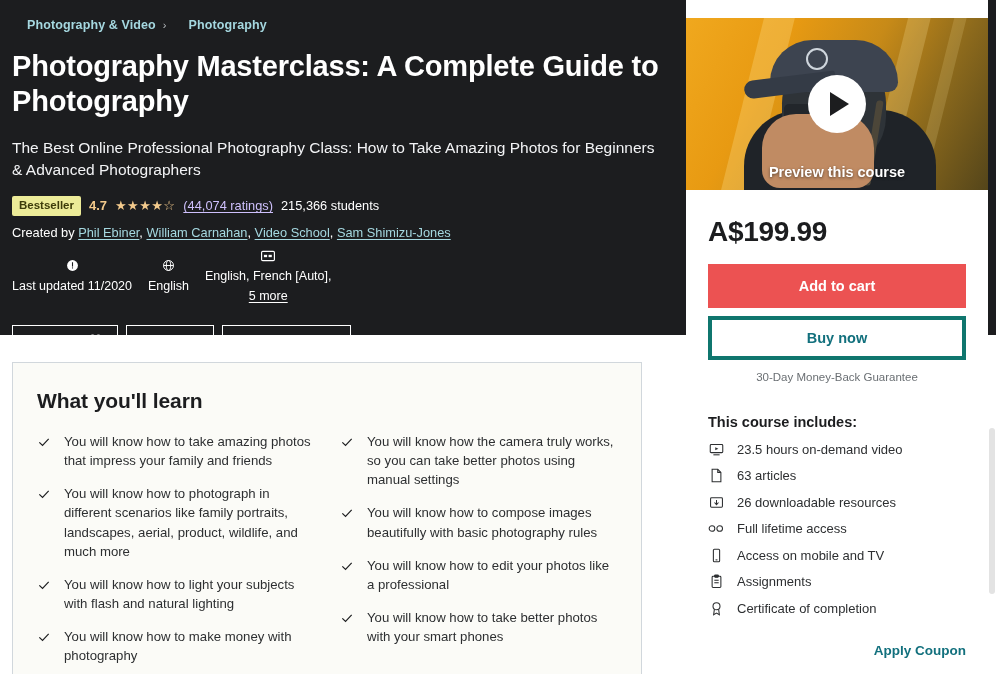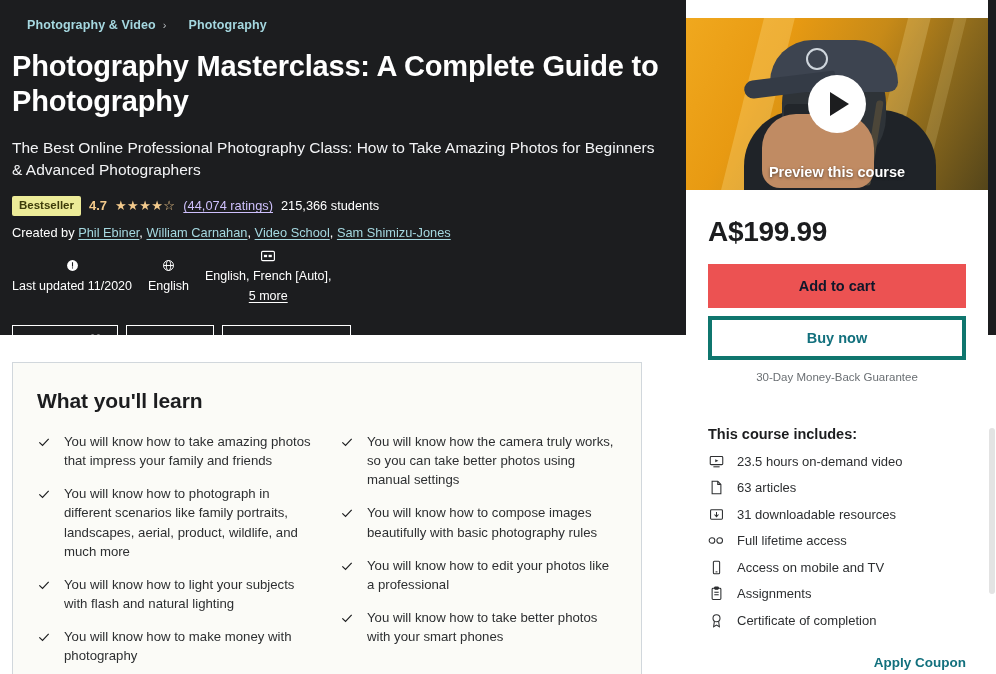--- a/index.html
+++ b/index.html
@@ -115,31 +115,31 @@
   .preview-label {
     position:absolute; left:0; right:0; bottom:10px; text-align:center;
     color:#fff; font-size:14.5px; font-weight:700; text-shadow:0 1px 3px rgba(0,0,0,.55);
   }
 
   .sb-pad { padding:0 22px; }
   .price { font-size:28px; font-weight:700; color:#1c1d1f; margin-top:26px; letter-spacing:-.3px; }
 
   .btn-cart {
     display:block; width:100%; height:44px; margin-top:16px;
-    background:#ec5252; color:#0f172a; border:none;
+    background:#ec5252; color:#ffffff; border:none;
     font-family:inherit; font-size:14.5px; font-weight:700; cursor:pointer;
   }
   .btn-buy {
     display:block; width:100%; height:44px; margin-top:8px;
     background:#fff; color:#12707d; border:4px solid #0f766e;
     font-family:inherit; font-size:14.5px; font-weight:700; cursor:pointer;
   }
   .guarantee { text-align:center; font-size:11.5px; color:#6a6f73; margin-top:11px; }
 
-  .includes-title { font-size:14.5px; font-weight:700; color:#1c1d1f; margin-top:43px; }
+  .includes-title { font-size:14.5px; font-weight:700; color:#1c1d1f; margin-top:31px; }
   .includes-list { margin-top:11px; display:flex; flex-direction:column; gap:10.5px; }
   .inc-item { display:flex; align-items:center; gap:13px; font-size:13px; color:#2d2f31; }
   .inc-ico { flex:0 0 16px; width:16px; height:16px; display:flex; align-items:center; justify-content:center; color:#2d2f31; }
 
   .coupon { display:block; text-align:right; margin-top:27px; font-size:13.5px; font-weight:700; color:#12707d; text-decoration:none; cursor:pointer; }
 
   
   .rail-dark { position:absolute; right:0; top:0; width:8px; height:335px; background:#1c1d1f; }
   .rail-light { position:absolute; right:0; top:335px; width:8px; bottom:0; background:#fff; }
   .scrollbar-track { position:absolute; right:0; top:0; width:8px; height:674px; background:transparent; }
@@ -354,21 +354,21 @@
       </div>
 
       <div class="inc-item">
         <span class="inc-ico">
           <svg width="15" height="15" viewBox="0 0 24 24" fill="none" stroke="#2d2f31" stroke-width="1.7">
               <rect x="2.5" y="4.5" width="19" height="15" rx="1.5"></rect>
               <line x1="12" y1="8" x2="12" y2="15"></line>
               <path d="M8.8 12 12 15.4 15.2 12"></path>
             </svg>
         </span>
-        <span>31 downloadable resources</span>
+        <span>26 downloadable resources</span>
       </div>
 
       <div class="inc-item">
         <span class="inc-ico">
           <svg width="17" height="13" viewBox="0 0 26 14" fill="none" stroke="#2d2f31" stroke-width="1.7">
               <circle cx="6.5" cy="7" r="4.6"></circle>
               <circle cx="19" cy="7" r="4.6"></circle>
             </svg>
         </span>
         <span>Full lifetime access</span>

